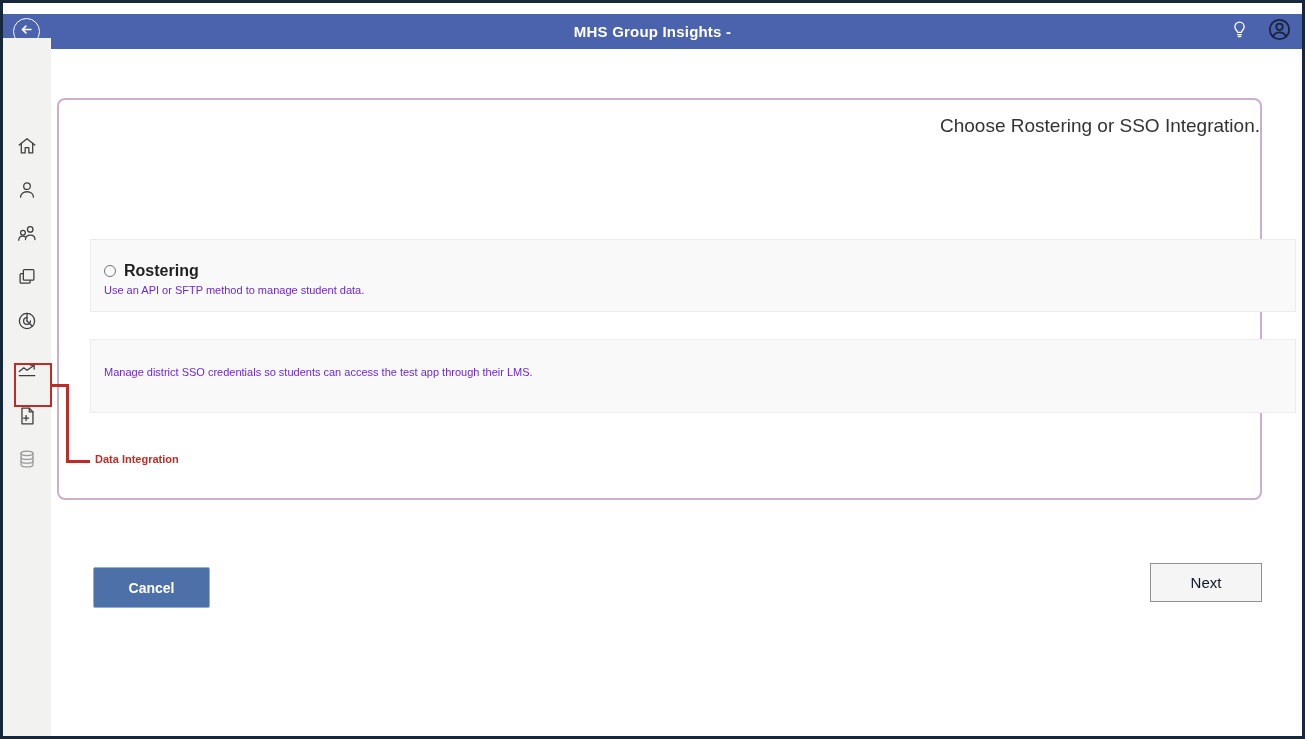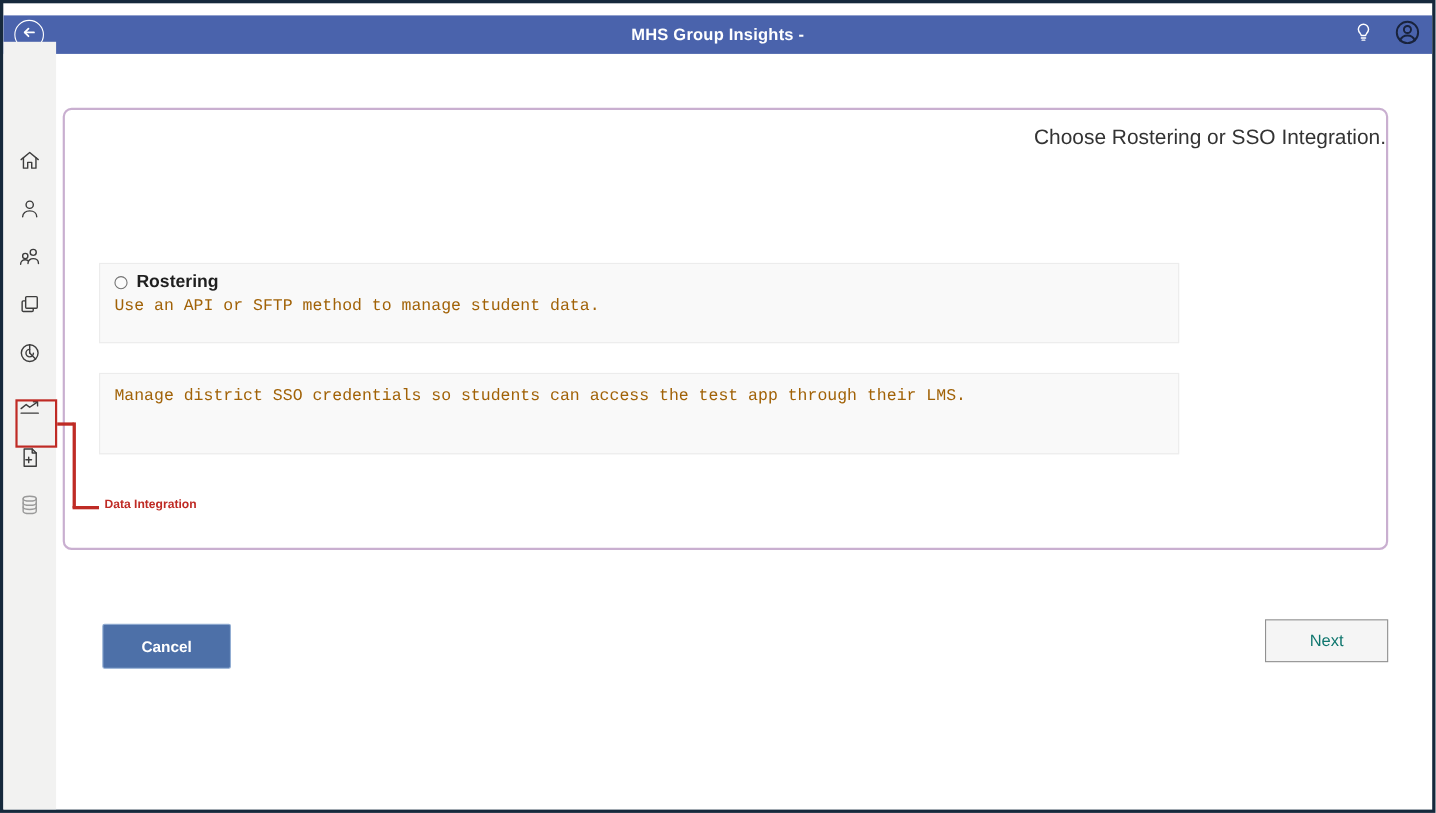--- a/index.html
+++ b/index.html
@@ -65,50 +65,50 @@
     position: absolute; left: 54px; top: 95px;
     width: 1205px; height: 402px;
     border: 2px solid #c9afd0; border-radius: 8px;
     background: #ffffff;
   }
   .panel-heading {
     margin-top: 15px; text-align: right;
     font-size: 19px; color: #333333;
   }
   .option-card {
-    position: absolute; left: 31px; width: 982px;
+    position: absolute; left: 31px; width: 1206px;
     background: #f9f9f9; border: 1px solid #ececec;
-    padding: 8px 13px; cursor: pointer;
+    padding: 22px 13px; cursor: pointer;
   }
   .option-card.opt-0 { top: 139px; height: 73px; }
   .option-card.opt-1 { top: 239px; height: 74px; }
   .option-title-row { display: flex; align-items: center; gap: 8px; }
   .radio {
     width: 12px; height: 12px; border-radius: 50%;
     border: 1px solid #737373; background: #fbfbfb;
     flex: 0 0 auto; cursor: pointer;
   }
   .option-label { font-size: 16px; font-weight: bold; color: #1f1f1f; }
-  .option-desc  { font-size: 15px; color: #a16207; margin-top: 4px; font-family: Liberation Mono, monospace; }
+  .option-desc  { font-size: 11px; color: #6d28d9; margin-top: 4px; }
 
   
   .btn-cancel {
     position: absolute; left: 90px; top: 564px;
     width: 117px; height: 41px;
     background: #4d70a8; border: 1px solid #93aed3; border-radius: 2px;
     color: #ffffff; font-size: 14px; font-weight: bold;
     font-family: "Liberation Sans", sans-serif;
     display: flex; align-items: center; justify-content: center;
     cursor: pointer;
   }
   .btn-next {
     position: absolute; left: 1147px; top: 560px;
     width: 112px; height: 39px;
     background: #f5f5f5; border: 1px solid #919191;
-    color: #0f766e; font-size: 15px;
+    color: #0f172a; font-size: 15px;
     font-family: "Liberation Sans", sans-serif;
     display: flex; align-items: center; justify-content: center;
     cursor: pointer;
   }
 
   
   .ann-box {
     position: absolute; left: 11px; top: 360px;
     width: 38px; height: 44px;
     border: 2.5px solid #bf2b25;

